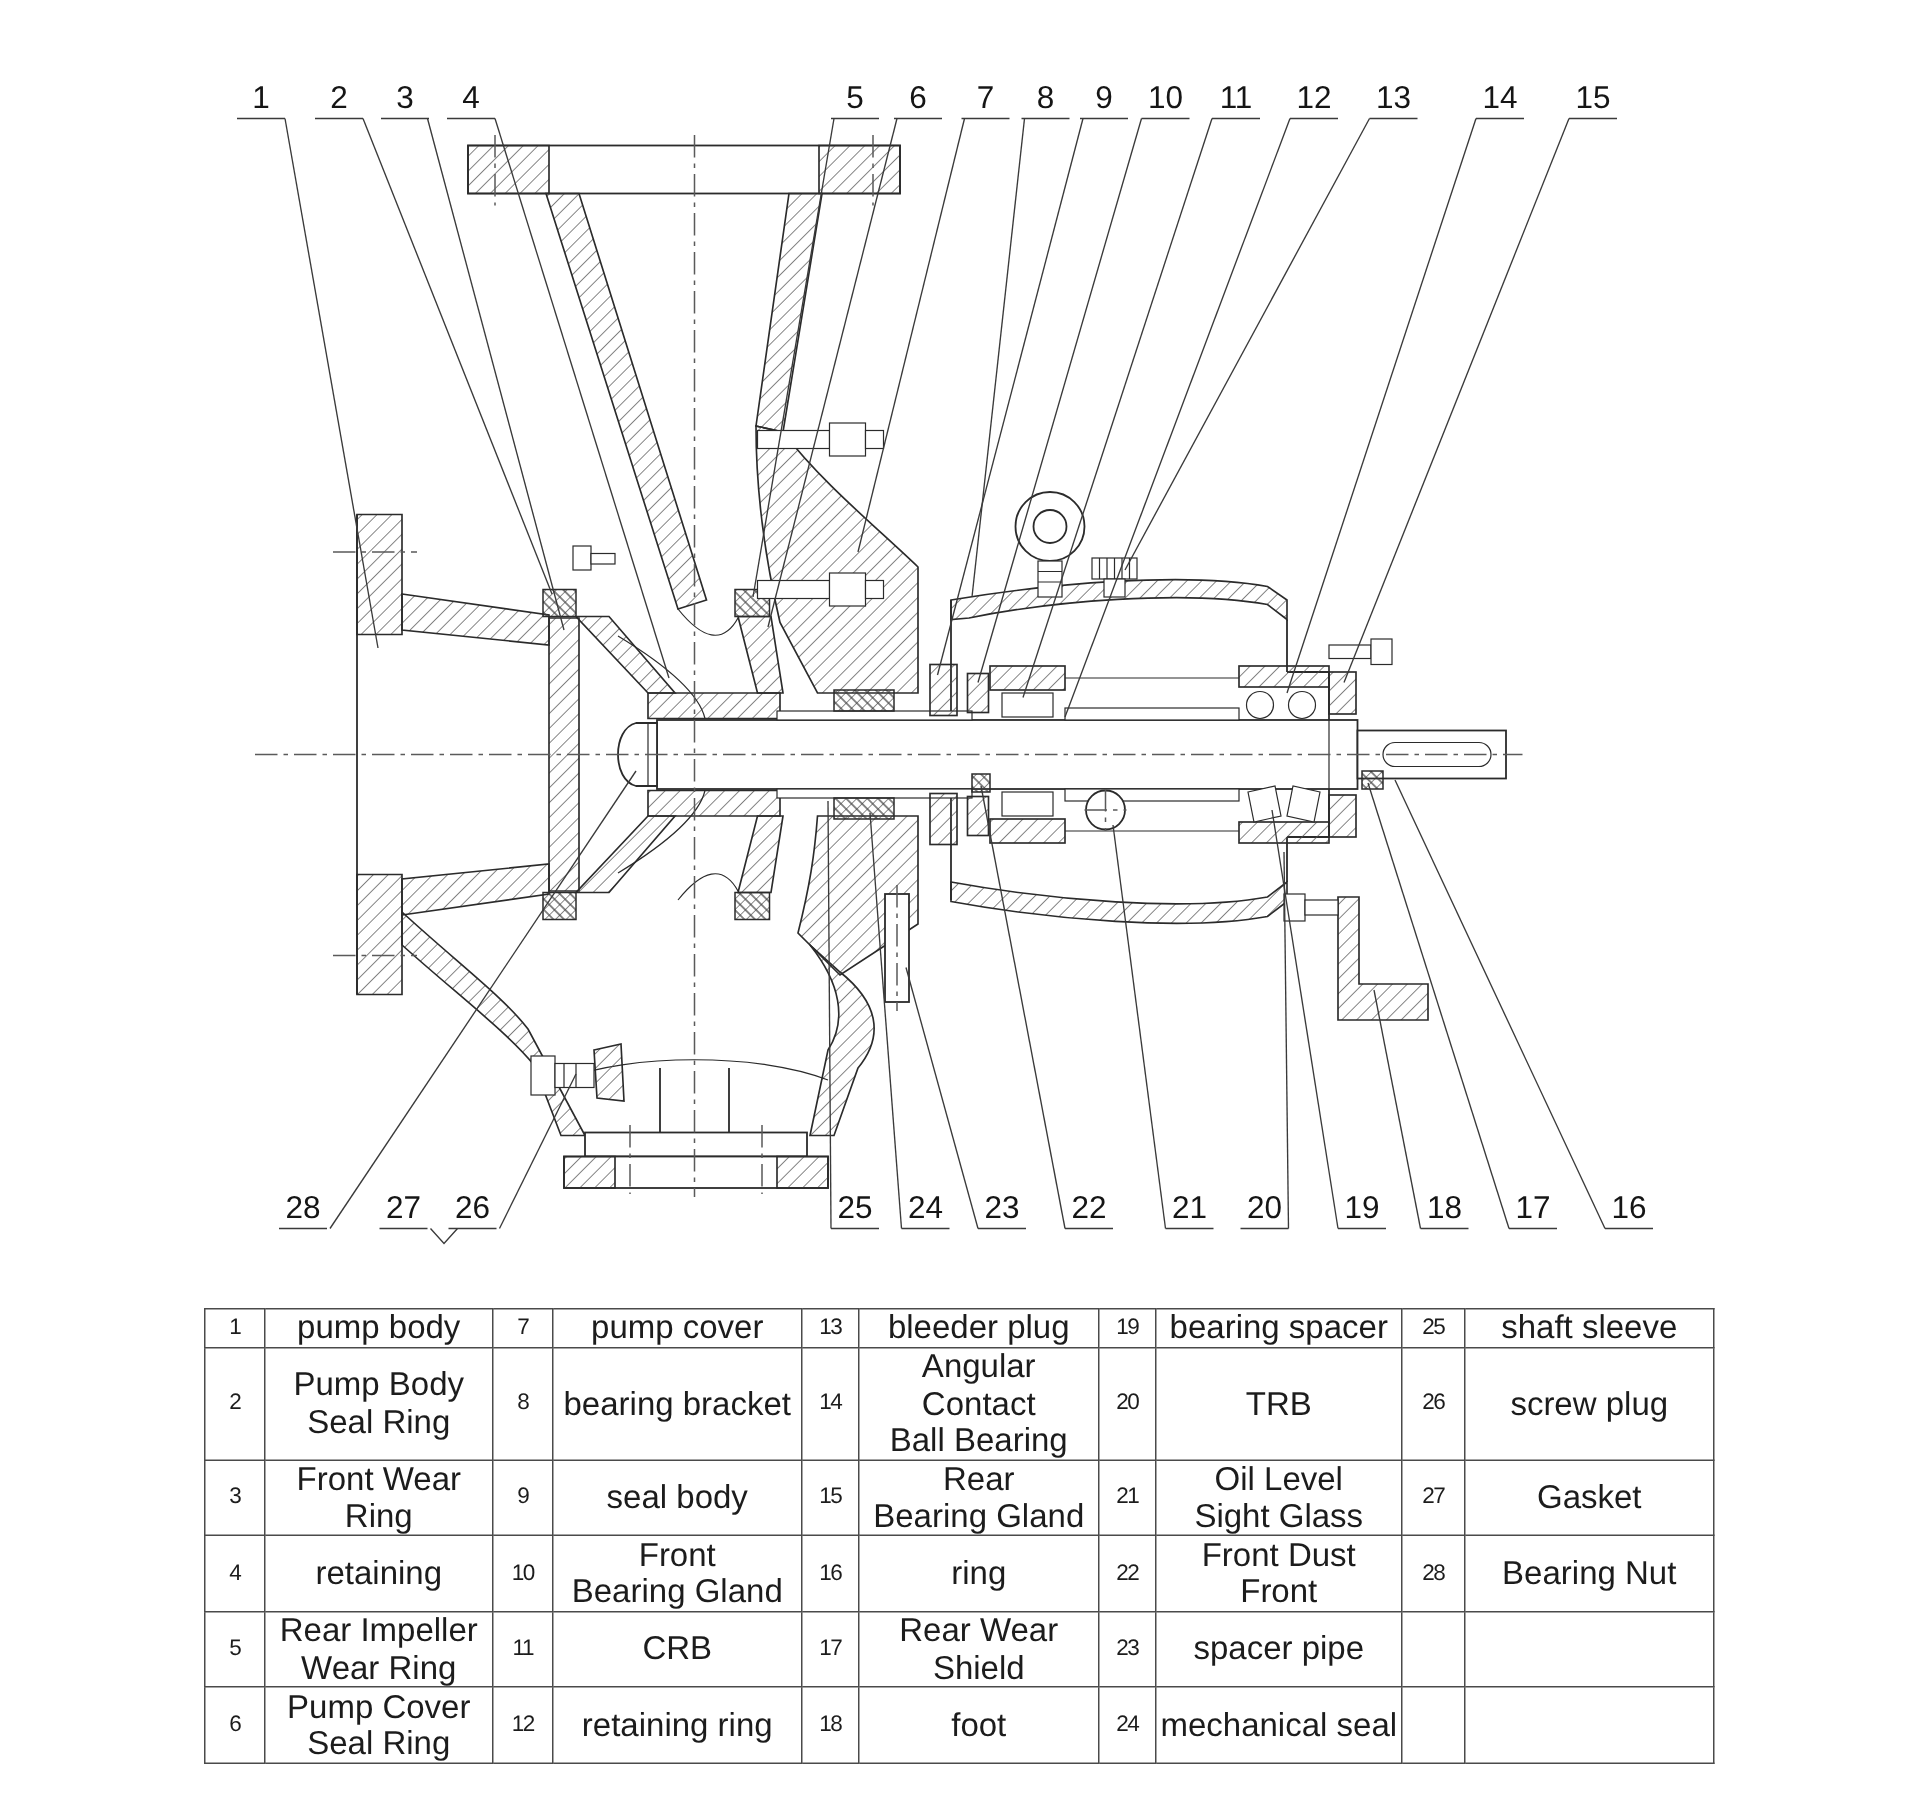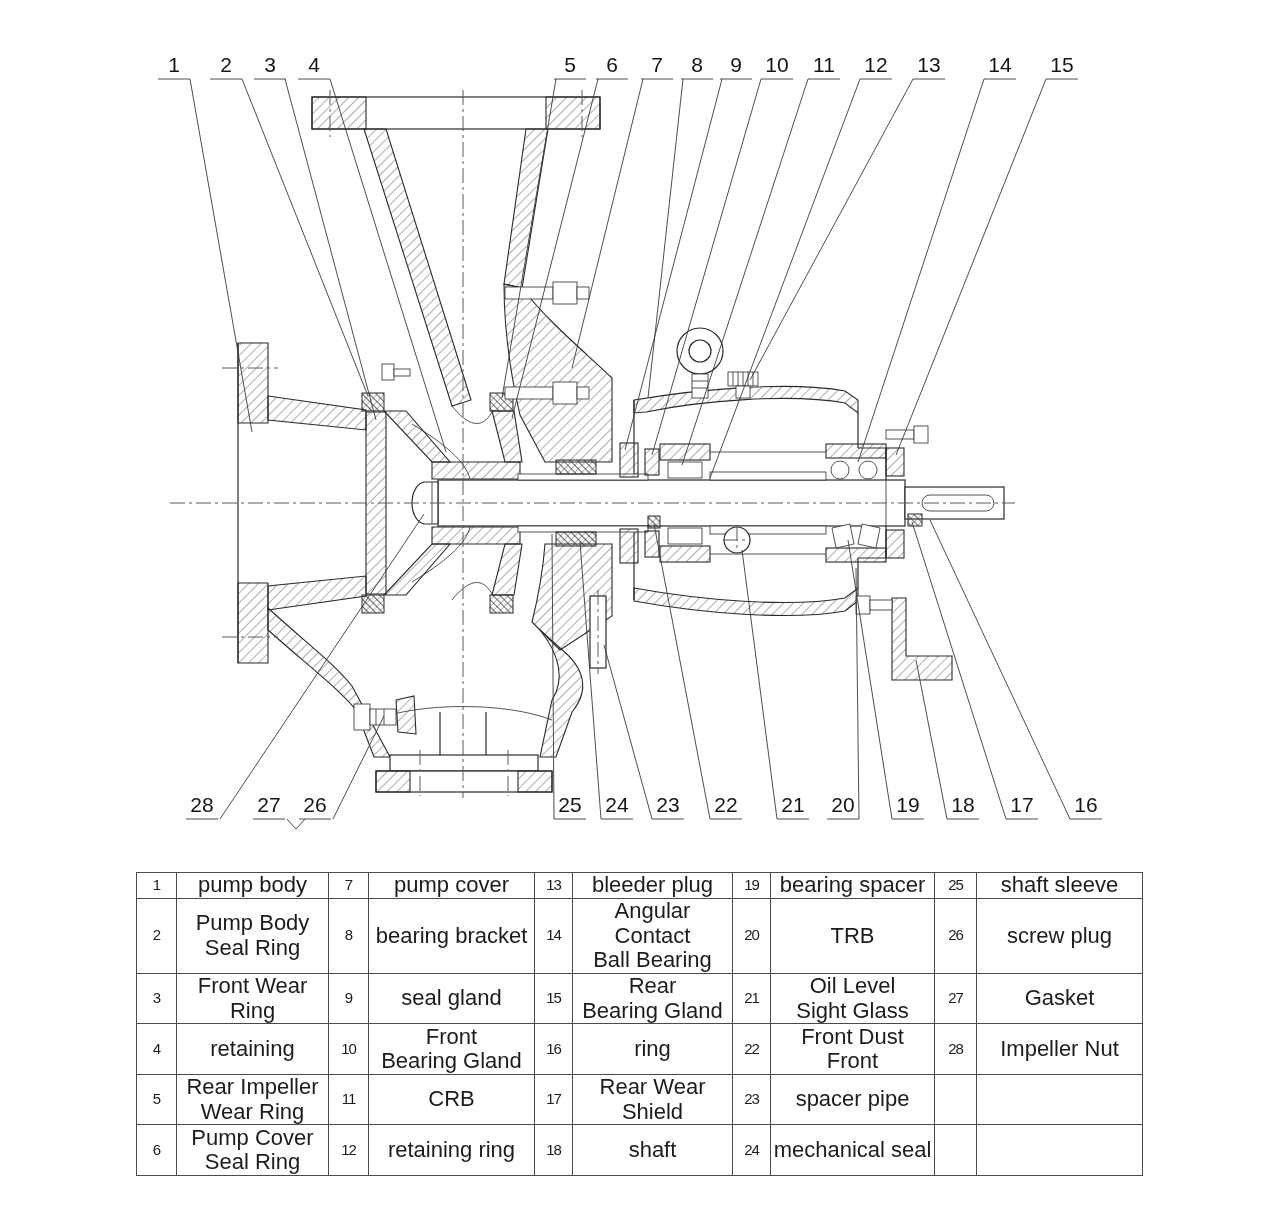--- a/index.html
+++ b/index.html
@@ -346,59 +346,59 @@
           <td class="nm">Angular Contact<br>Ball Bearing</td>
           <td class="num">20</td>
           <td class="nm">TRB</td>
           <td class="num">26</td>
           <td class="nm">screw plug</td>
         </tr>
         <tr>
           <td class="num">3</td>
           <td class="nm">Front Wear Ring</td>
           <td class="num">9</td>
-          <td class="nm">seal gland</td>
+          <td class="nm">seal body</td>
           <td class="num">15</td>
           <td class="nm">Rear<br>Bearing Gland</td>
           <td class="num">21</td>
           <td class="nm">Oil Level<br>Sight Glass</td>
           <td class="num">27</td>
           <td class="nm">Gasket</td>
         </tr>
         <tr>
           <td class="num">4</td>
           <td class="nm">retaining</td>
           <td class="num">10</td>
           <td class="nm">Front<br>Bearing Gland</td>
           <td class="num">16</td>
           <td class="nm">ring</td>
           <td class="num">22</td>
           <td class="nm">Front Dust Front</td>
           <td class="num">28</td>
-          <td class="nm">Impeller Nut</td>
+          <td class="nm">Bearing Nut</td>
         </tr>
         <tr>
           <td class="num">5</td>
           <td class="nm">Rear Impeller<br>Wear Ring</td>
           <td class="num">11</td>
           <td class="nm">CRB</td>
           <td class="num">17</td>
           <td class="nm">Rear Wear Shield</td>
           <td class="num">23</td>
           <td class="nm">spacer pipe</td>
           <td class="num"></td>
           <td class="nm"></td>
         </tr>
         <tr>
           <td class="num">6</td>
           <td class="nm">Pump Cover<br>Seal Ring</td>
           <td class="num">12</td>
           <td class="nm">retaining ring</td>
           <td class="num">18</td>
-          <td class="nm">shaft</td>
+          <td class="nm">foot</td>
           <td class="num">24</td>
           <td class="nm">mechanical seal</td>
           <td class="num"></td>
           <td class="nm"></td>
         </tr>
       </tbody>
   </table>
 </div>
 
 </body></html>

